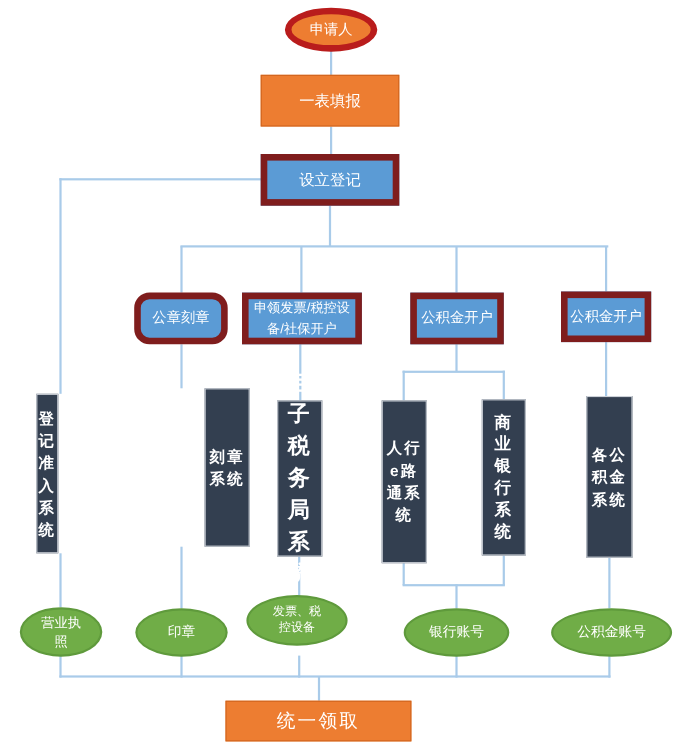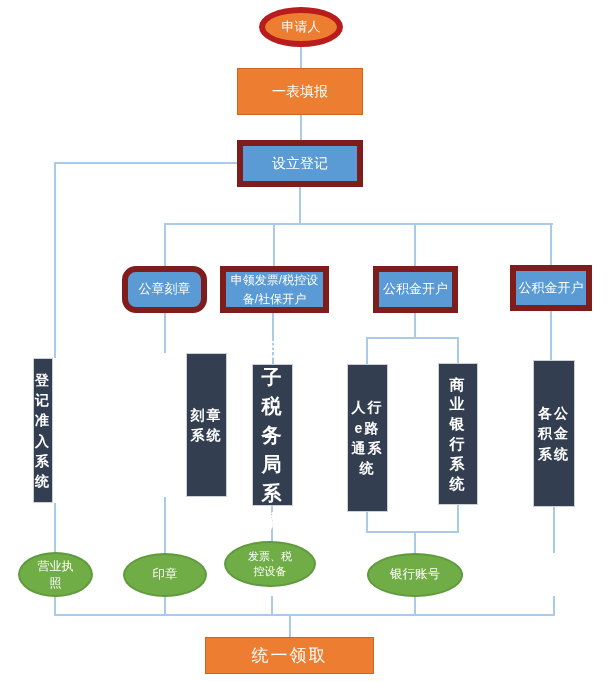--- a/index.html
+++ b/index.html
@@ -129,16 +129,17 @@
   <div class="node ellipse ellipse-green" id="e-license">营业执
 照</div>
 
   <div class="node ellipse ellipse-green" id="e-seal">印章</div>
 
   <div class="node ellipse ellipse-green" id="e-invoice">发票、税
 控设备</div>
 
   <div class="node ellipse ellipse-green" id="e-bank">银行账号</div>
 
+  <div class="node ellipse ellipse-green" id="e-fund">公积金账号</div>
 
   <div class="node rect-orange" id="n-collect">统一领取</div>
 
 </div>
 
 </body></html>

